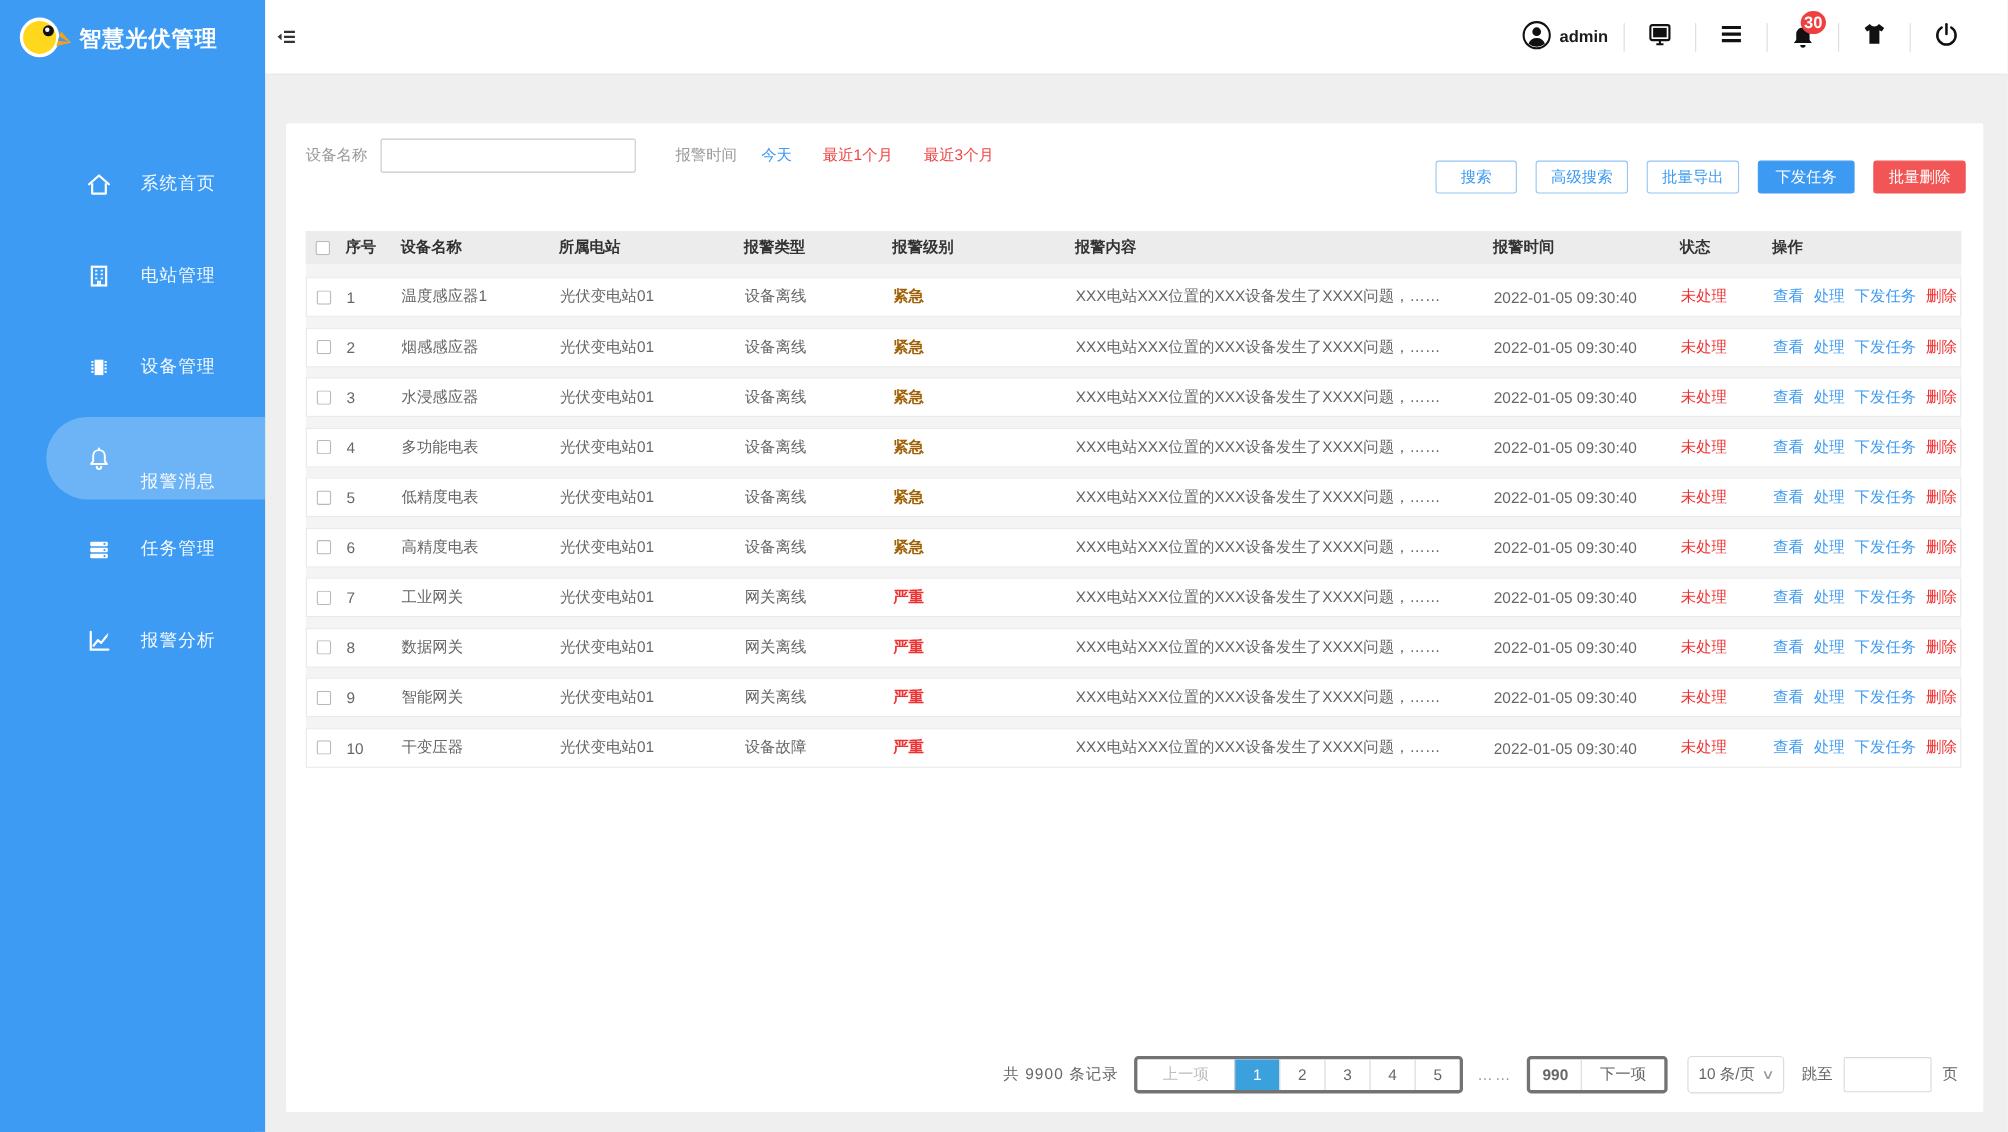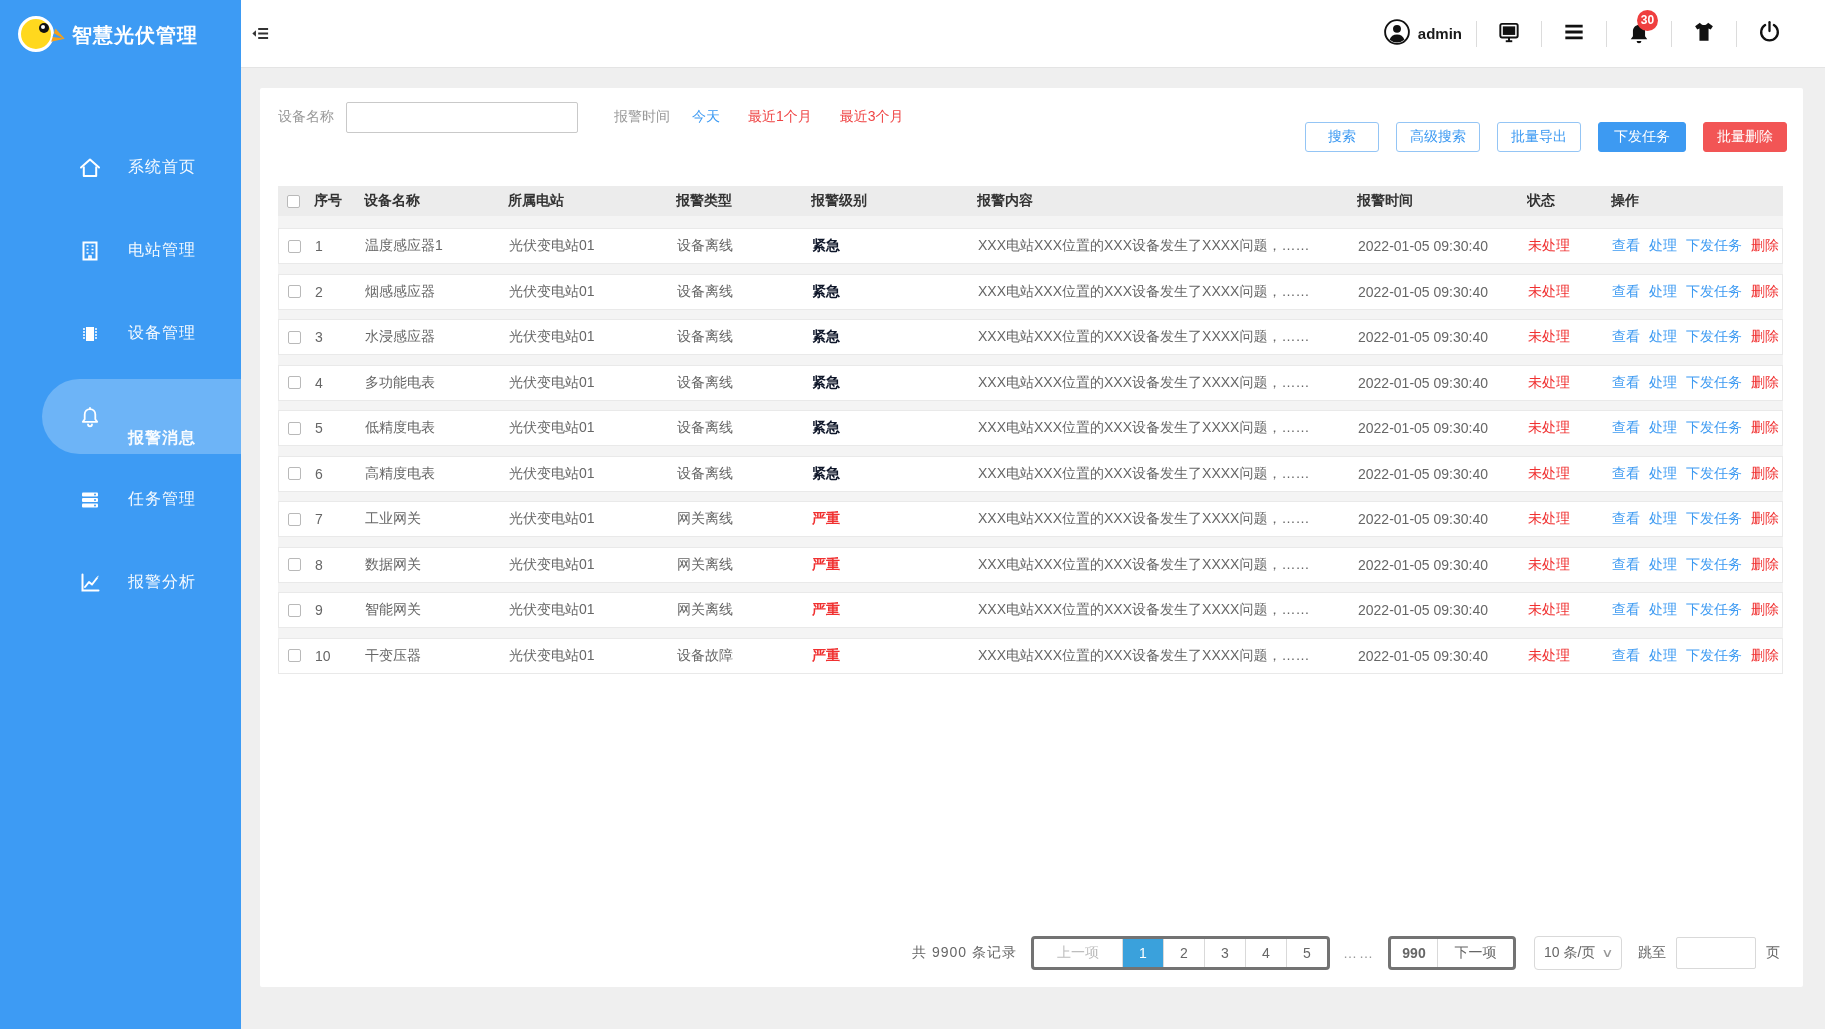--- a/index.html
+++ b/index.html
@@ -21,38 +21,38 @@
     border-top:2.5px solid transparent; border-bottom:2.5px solid transparent; border-left:10px solid #3D9BF4; }
   .logo-title { color:#fff; font-size:20px; font-weight:bold; letter-spacing:1px; }
 
   .menu { position:absolute; top:126px; left:0; right:0;padding-left:20px; }
   .menu-item { height:83px; display:flex; align-items:center; padding-left:58px; gap:26px;
     color:rgba(255,255,255,.95); font-size:16px; letter-spacing:1px; cursor:pointer; position:relative; }
   .menu-item .mi-icon { width:24px; height:24px; flex:0 0 auto; position:relative; z-index:1; display:flex; }
   .menu-item .mi-label { position:relative; z-index:1; }
   .menu-item.active::before { content:""; position:absolute; left:22px; right:0; top:4px; bottom:4px;
     background:rgba(255,255,255,.25); border-radius:40px 0 0 40px; }
-  .menu-item.active .mi-label { font-weight:bold;margin-top:44px; }
+  .menu-item.active .mi-label { font-weight:normal;margin-top:44px; }
 
   
   .topbar { position:absolute; left:241px; top:0; right:0; height:68px; background:#fff;
     border-bottom:1px solid #E4E4E4; display:flex; align-items:center; z-index:2; }
   .collapse-btn { margin-left:10px; cursor:pointer; display:flex; }
   .topbar-right { margin-left:auto; display:flex; align-items:center; padding-right:24px; }
   .tb-item { min-width:64px; display:flex; align-items:center; justify-content:center; cursor:pointer; }
   .tb-sep { width:1px; height:26px; background:#DCDCDC; }
   .user-item { gap:7px; padding:0 14px; font-size:15px; color:#1a1a1a; font-weight:bold; }
   .bell-wrap { position:relative; display:flex; }
   .badge { position:absolute; top:-11px; left:11px; min-width:21px; height:21px; padding:0 3px;
-    background:#EF3F3F; color:#fff; border-radius:50%; font-size:12px; font-weight:bold;
+    background:#EF3F3F; color:#fff; border-radius:50%; font-size:15px; font-weight:bold;
     display:flex; align-items:center; justify-content:center; }
 
   
   .content { position:absolute; left:241px; top:68px; right:0; bottom:0; background:#EFEFEF; }
-  .card { position:absolute; left:19px; top:20px; width:1543px; height:899px; background:#fff; border-radius:2px; }
+  .card { position:absolute; left:19px; top:44px; width:1543px; height:899px; background:#fff; border-radius:2px; }
 
   
   .filter-row { position:absolute; left:18px; right:16px; top:13px; height:32px;
     display:flex; align-items:center; font-size:14px; color:#999; }
   .filter-label { margin-right:12px; }
   .device-input { width:232px; height:31px; border:1px solid #C9C9C9; border-radius:2px; outline:none;
     font-size:14px; padding:0 8px; color:#666; }
   .alarm-time-label { margin-left:36px; margin-right:22px; }
   .time-opt { margin-right:28px; color:#ef4444; cursor:pointer; }
   .time-opt.active { color:#3D9AF2; }
@@ -76,21 +76,21 @@
   .c-device { width:144px; }
   .c-station { width:168px; }
   .c-type { width:135px; }
   .c-level { width:166px; }
   .c-content { width:380px; }
   .c-time { width:170px; }
   .c-status { width:84px; }
   .c-action { flex:1; }
   .checkbox { width:13px; height:13px; border:1px solid #B9B9B9; border-radius:2px; background:#fff;
     display:inline-block; cursor:pointer; }
-  .level-urgent { color:#0f172a; font-weight:bold; }
+  .level-urgent { color:#a16207; font-weight:bold; }
   .level-severe { color:#F03030; font-weight:bold; }
   .status-pending { color:#F03030; }
   .action-link { color:#3D9AF2; margin-right:9px; cursor:pointer; text-decoration:none; }
   .action-link.danger { color:#F03030; }
 
   
   .pagination { position:absolute; right:23px; bottom:17px; display:flex; align-items:center;
     font-size:14px; color:#666; }
   .total-text { margin-right:14px; letter-spacing:1px; }
   .page-group { display:flex; align-items:stretch; height:34px; border:3px solid #737373;

